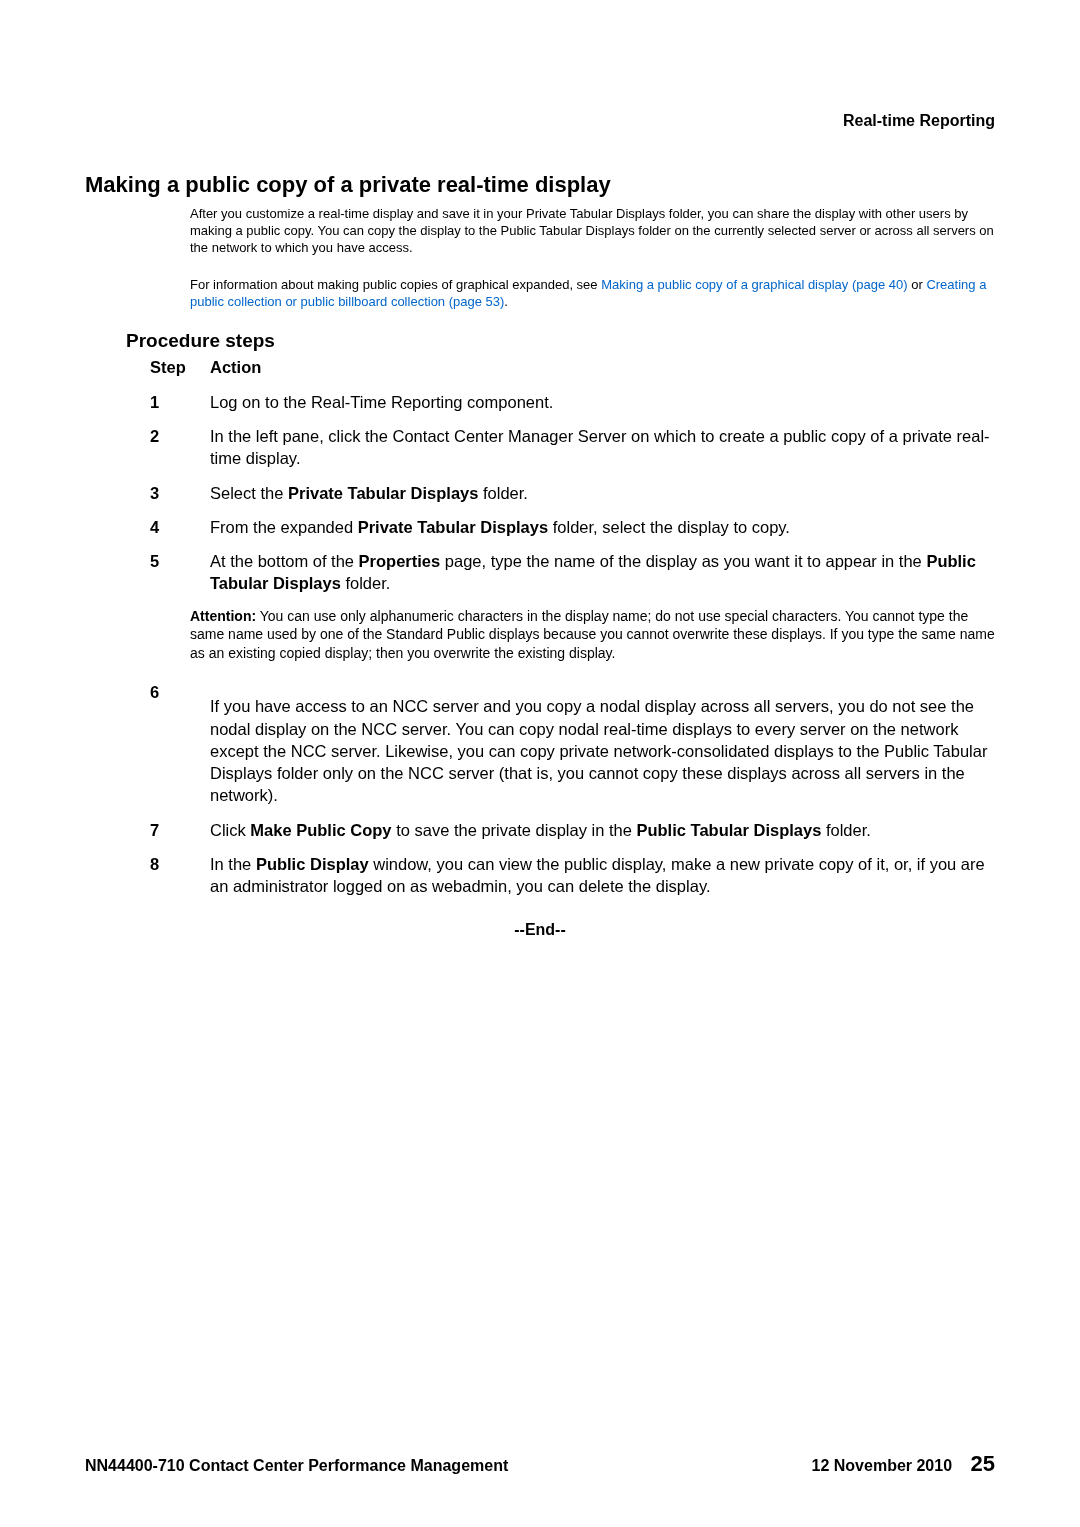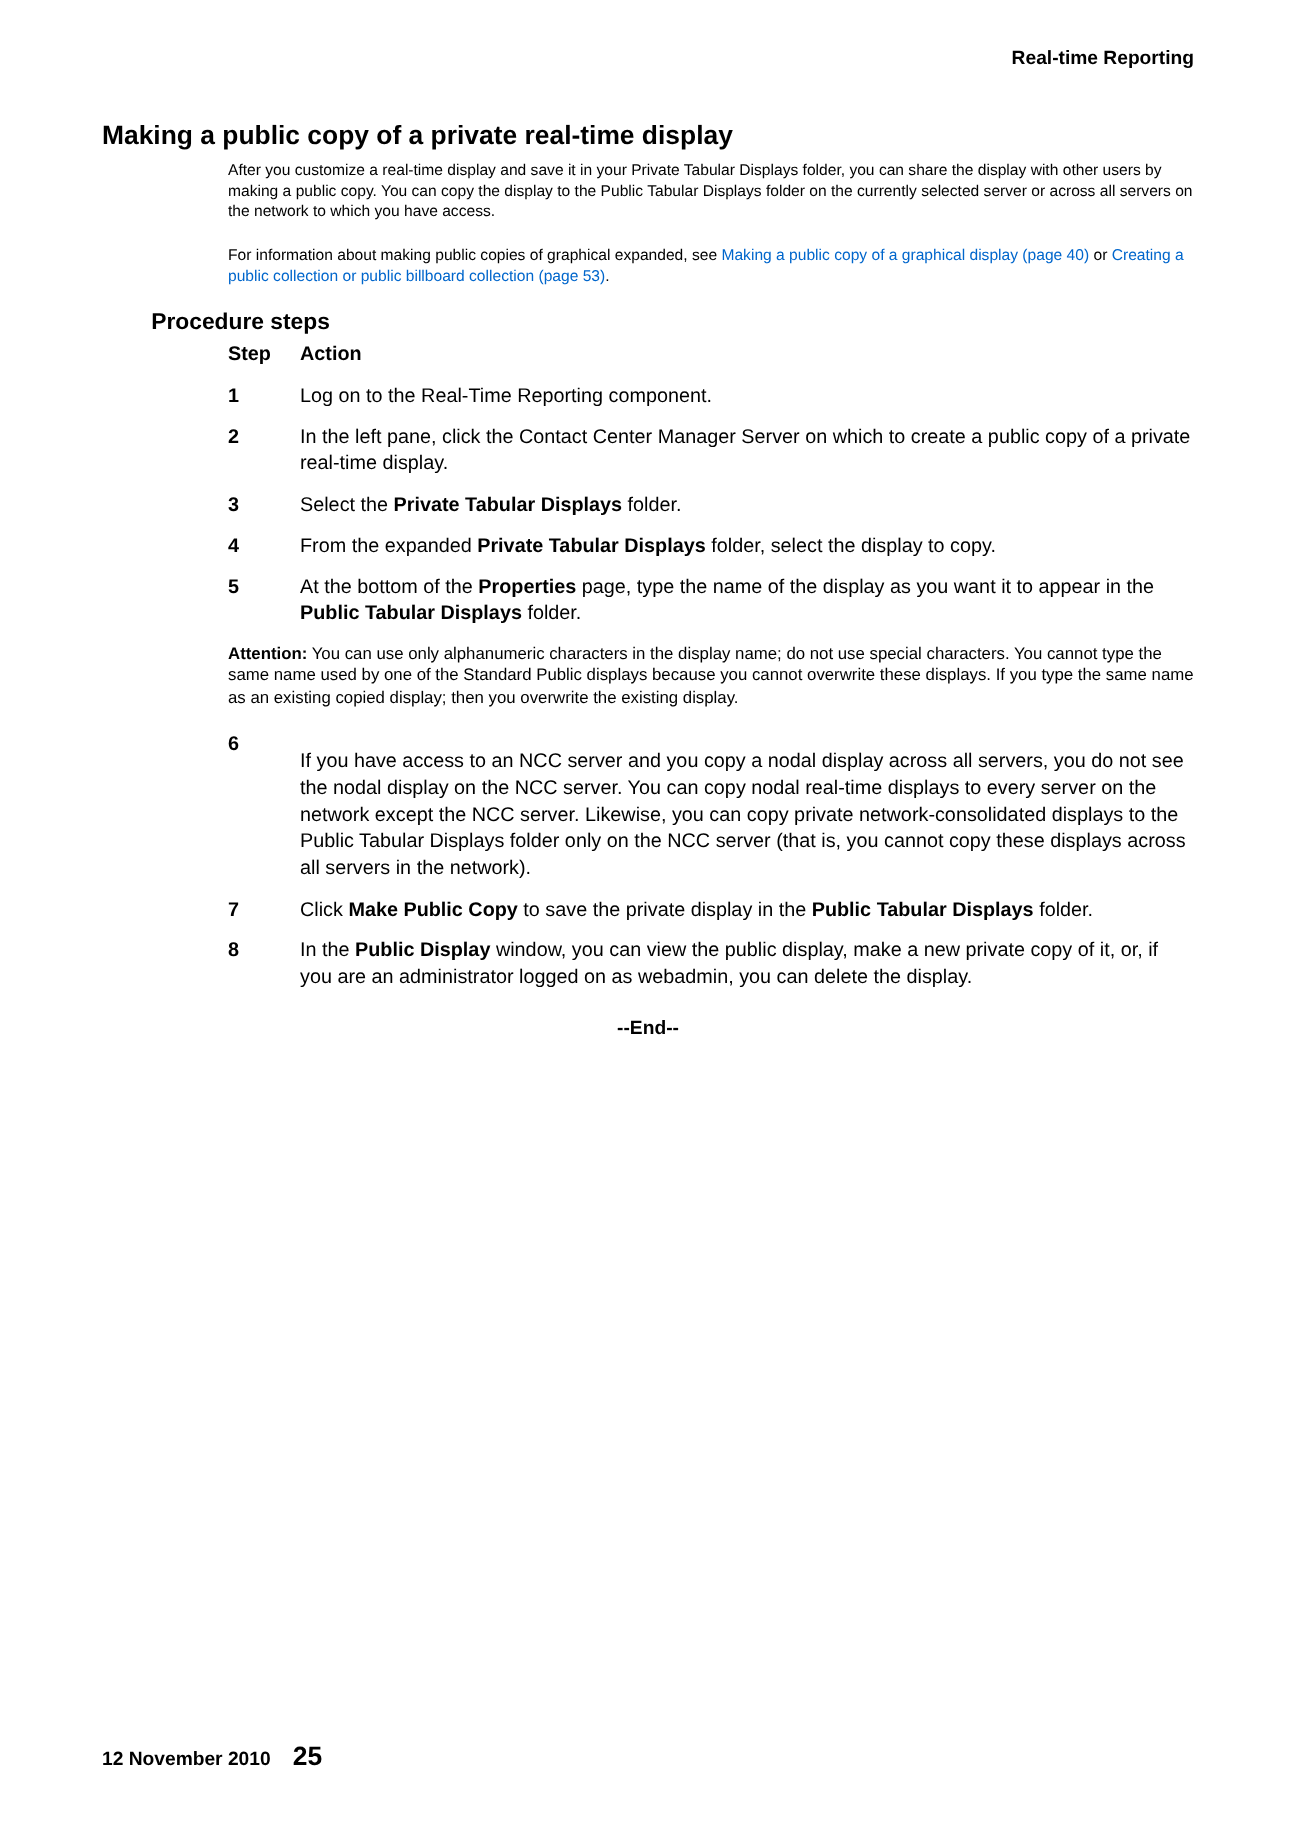--- a/index.html
+++ b/index.html
@@ -7,21 +7,21 @@
     padding: 0;
     font-family: Arial, Helvetica, sans-serif;
     background: #fff;
     color: #000;
     width: 1080px;
     height: 1527px;
     box-sizing: border-box;
     position: relative;
   }
   .page {
-    padding: 40px 85px 0 85px;
+    padding: 112px 85px 0 85px;
     box-sizing: border-box;
   }
   .header-right {
     text-align: right;
     font-weight: bold;
     font-size: 16px;
     margin-bottom: 42px;
   }
   .section-title {
     font-weight: bold;
@@ -41,21 +41,21 @@
   }
   .proc-title {
     font-weight: bold;
     font-size: 19px;
     margin-left: 41px;
     margin-top: 14px;
     margin-bottom: 4px;
   }
   .step-row {
     display: flex;
-    margin-left: 105px;
+    margin-left: 65px;
     margin-bottom: 12px;
     font-size: 16.5px;
     line-height: 1.35;
   }
   .step-num {
     width: 60px;
     flex-shrink: 0;
     font-weight: bold;
   }
   .step-text {
@@ -173,17 +173,18 @@
     <div class="step-num">8</div>
     <div class="step-text">
       <span>In the </span><b>Public Display</b><span> window, you can view the public display, make a new private copy of it, or, if you are an administrator logged on as webadmin, you can delete the display.</span>
     </div>
   </div>
 
   <div class="end-marker">--End--</div>
 </div>
 
 <div class="footer">
+  <div>NN44400-710 Contact Center Performance Management</div>
   <div>
     <span>12 November 2010</span>
     <span class="page-num">25</span>
   </div>
 </div>
 
 </body></html>

